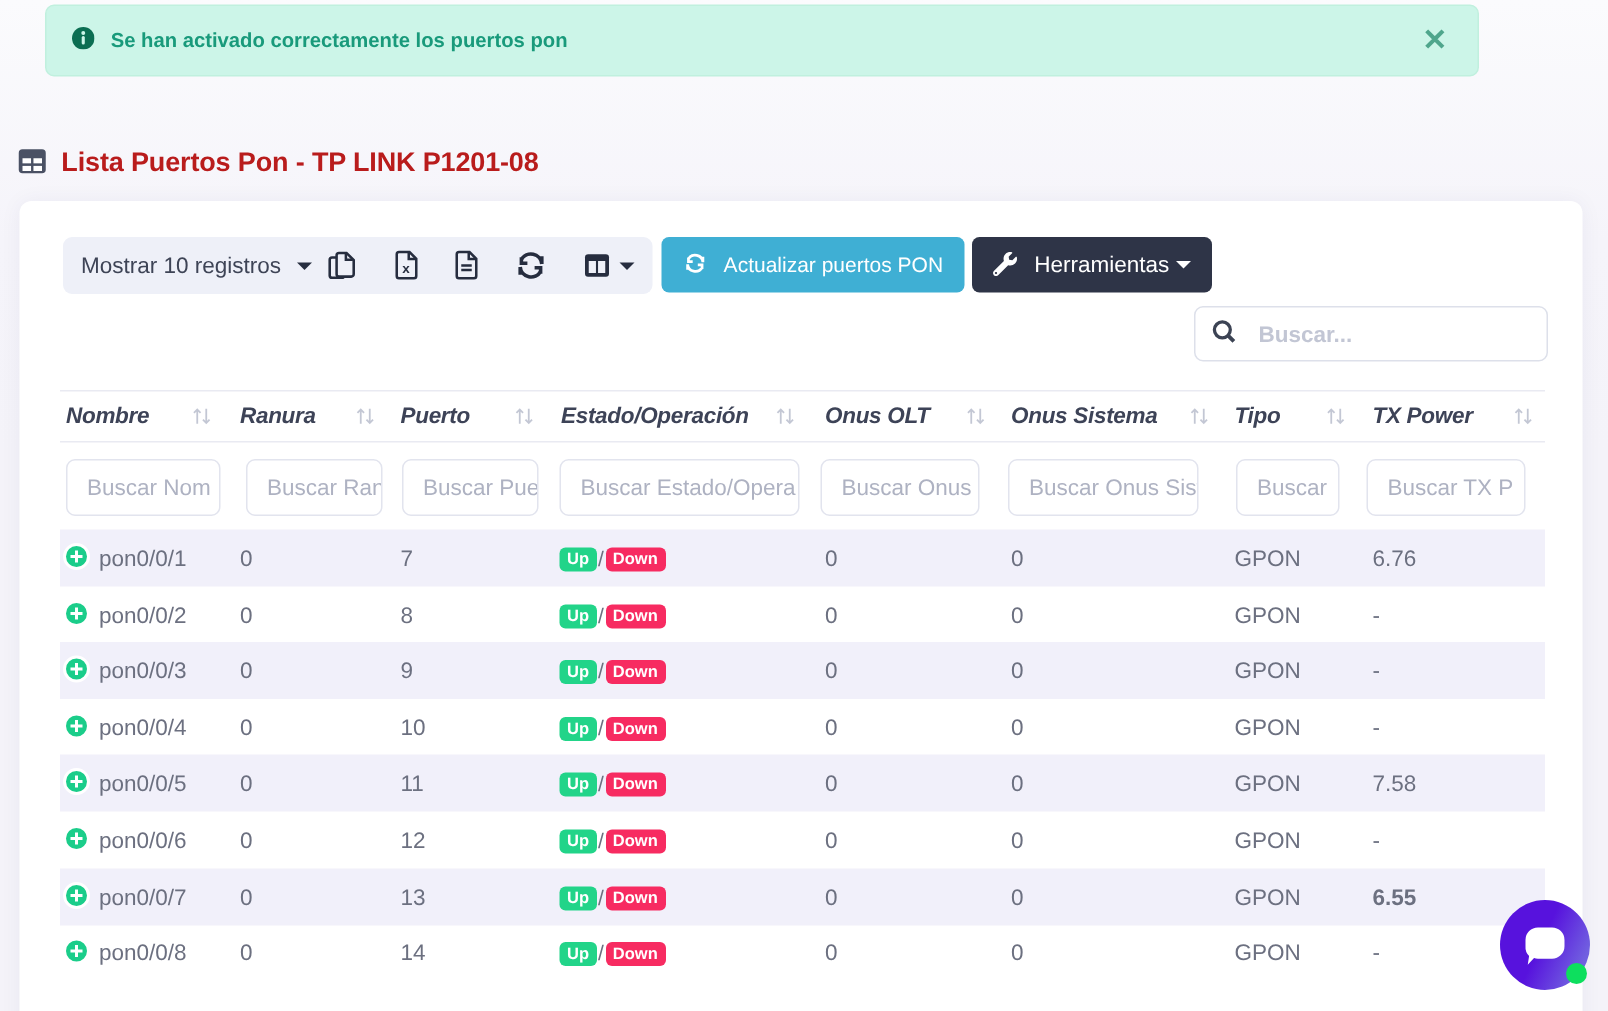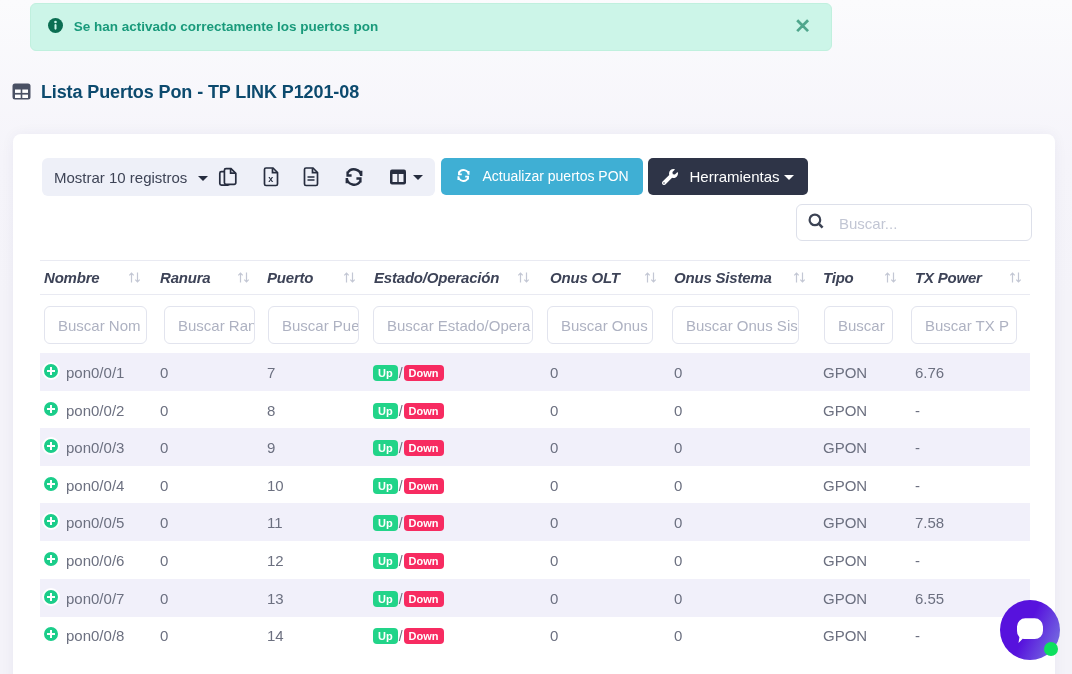--- a/index.html
+++ b/index.html
@@ -1,42 +1,42 @@
 <!DOCTYPE html>
 <html><head>
 <meta charset="utf-8">
 <style>
 * { box-sizing: border-box; margin:0; padding:0; }
 html,body { width:1072px; height:674px; overflow:hidden; }
 body { background:linear-gradient(180deg, #fbfbfd 0px, #f5f4fa 160px, #f4f3f9 300px); font-family:"Liberation Sans",sans-serif; position:relative; }
 
-.alert { position:absolute; left:30px; top:3px; width:802px; height:48px; background:#ccf5e8; border:1px solid #c0f0de; border-radius:6px; color:#199a7b; font-size:13.5px; font-weight:bold; }
+.alert { position:absolute; left:30px; top:3px; width:956px; height:48px; background:#ccf5e8; border:1px solid #c0f0de; border-radius:6px; color:#199a7b; font-size:13.5px; font-weight:bold; }
 .alert .msg { position:absolute; left:17px; top:14px; }
 .alert .msg svg { vertical-align:-2px; margin-right:7px; }
 .alert .close { position:absolute; right:20px; top:10px; font-size:20px; color:#4fa68c; font-weight:bold; }
 
-.heading { position:absolute; left:12px; top:82px; color:#0c4a6e; font-size:18px; font-weight:bold; letter-spacing:-0.1px; }
+.heading { position:absolute; left:12px; top:98px; color:#b91c1c; font-size:18px; font-weight:bold; letter-spacing:-0.1px; }
 .heading svg { vertical-align:-2px; margin-right:5px; }
 
 .card { position:absolute; left:13px; top:134px; width:1042px; height:560px; background:#fff; border-radius:8px; box-shadow:0 0 14px rgba(40,40,90,0.05); }
 
 .toolbar { position:absolute; left:29px; top:24px; width:393px; height:38px; background:#eef0f8; border-radius:6px; }
 .toolbar .mostrar { position:absolute; left:12px; top:11px; font-size:15px; color:#3e4456; }
 .caret { display:inline-block; width:0; height:0; border-left:5px solid transparent; border-right:5px solid transparent; border-top:5px solid #262d3f; vertical-align:2px; }
 .tbicon { position:absolute; top:7px; }
 
 .btn-act { position:absolute; left:428px; top:24px; width:202px; height:37px; background:#3fafd4; border-radius:5px; color:#fff; font-size:14px; text-align:center; line-height:37px; }
 .btn-act svg { vertical-align:-3px; margin-right:7px; }
 .btn-herr { position:absolute; left:635px; top:24px; width:160px; height:37px; background:#2e3447; border-radius:5px; color:#fff; font-size:15px; text-align:center; line-height:37px; }
 .btn-herr svg { vertical-align:-3px; margin-right:7px; }
 .btn-herr .caret { border-top-color:#fff; margin-left:0px; }
 
 .search { position:absolute; left:783px; top:70px; width:236px; height:37px; border:1px solid #dde0ea; border-radius:6px; background:#fff; }
 .search svg { position:absolute; left:11px; top:8px; }
-.search .ph { position:absolute; left:42px; top:10px; font-size:15px; color:#c2c6d4; }
+.search .ph { position:absolute; left:42px; top:10px; font-size:15px; color:#c2c6d4;font-weight:bold; }
 
 
 .thead-line1 { position:absolute; left:27px; top:126px; width:990px; border-top:1px solid #e9eaf2; }
 .thead-line2 { position:absolute; left:27px; top:160px; width:990px; border-top:1px solid #e9eaf2; }
 .hcell { position:absolute; top:135px; font-size:15px; font-weight:bold; color:#3d4357; white-space:nowrap; letter-spacing:-0.2px;font-style:italic; }
 .sort { position:absolute; top:137px; }
 
 .finput { position:absolute; top:172px; height:38px; border:1px solid #e2e4ee; border-radius:6px; background:#fff; overflow:hidden; }
 .finput span { position:absolute; left:13px; top:10px; font-size:15px; color:#aeb2c2; white-space:nowrap; }
 
@@ -275,21 +275,21 @@
   </div>
   <div class="row odd" style="top:445px;">
     <span class="plus"></span>
     <span class="rcell" style="left:26px;">pon0/0/7</span>
     <span class="rcell" style="left:120px;">0</span>
     <span class="rcell" style="left:227px;">13</span>
     <span class="rcell badcell" style="left:333px;"><span class="badge b-up">Up</span><span class="slash">/</span><span class="badge b-down">Down</span></span>
     <span class="rcell" style="left:510px;">0</span>
     <span class="rcell" style="left:634px;">0</span>
     <span class="rcell" style="left:783px;">GPON</span>
-    <span class="rcell" style="left:875px;">6.55</span>
+    <span class="rcell" style="left:875px;font-weight:bold;">6.55</span>
   </div>
   <div class="row" style="top:482px;">
     <span class="plus"></span>
     <span class="rcell" style="left:26px;">pon0/0/8</span>
     <span class="rcell" style="left:120px;">0</span>
     <span class="rcell" style="left:227px;">14</span>
     <span class="rcell badcell" style="left:333px;"><span class="badge b-up">Up</span><span class="slash">/</span><span class="badge b-down">Down</span></span>
     <span class="rcell" style="left:510px;">0</span>
     <span class="rcell" style="left:634px;">0</span>
     <span class="rcell" style="left:783px;">GPON</span>

